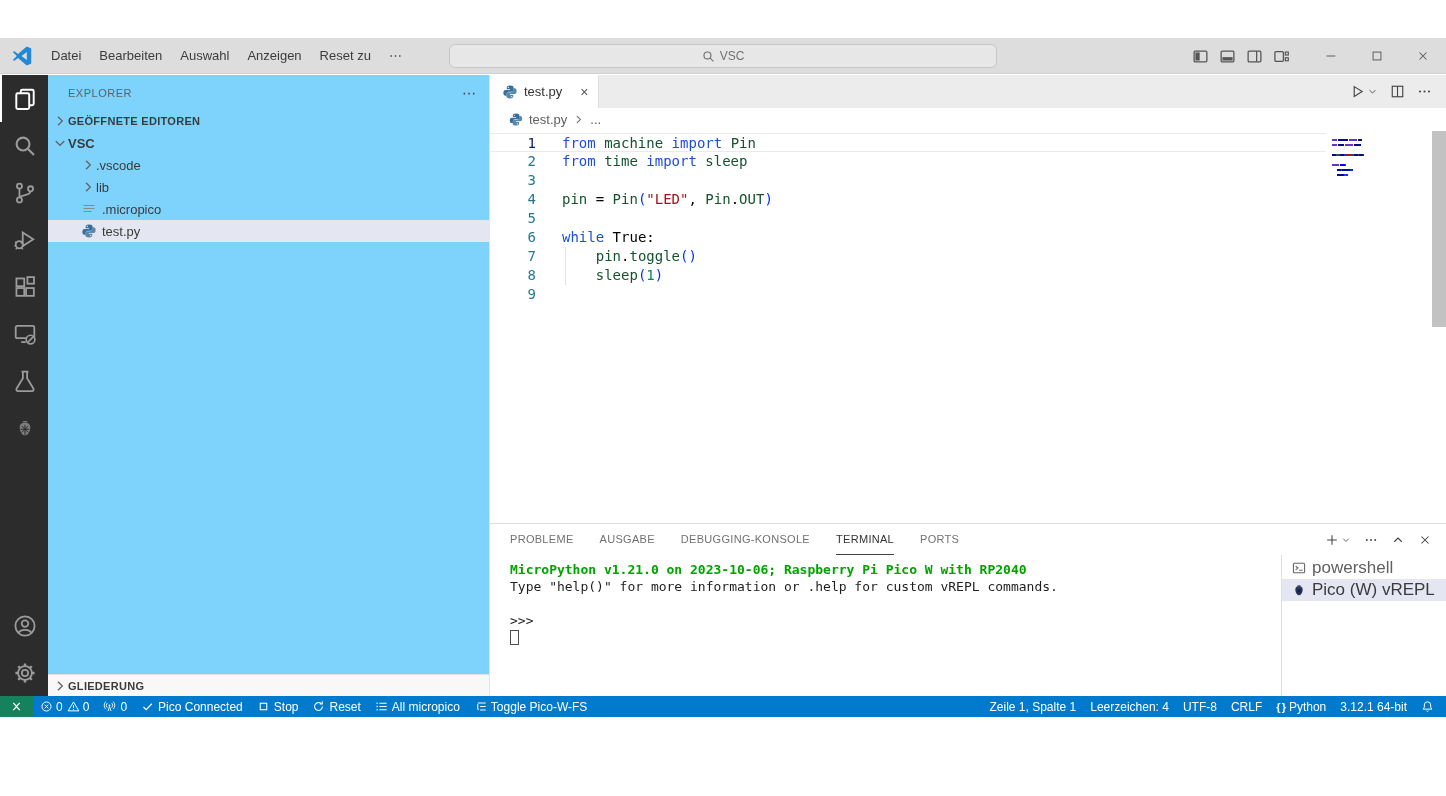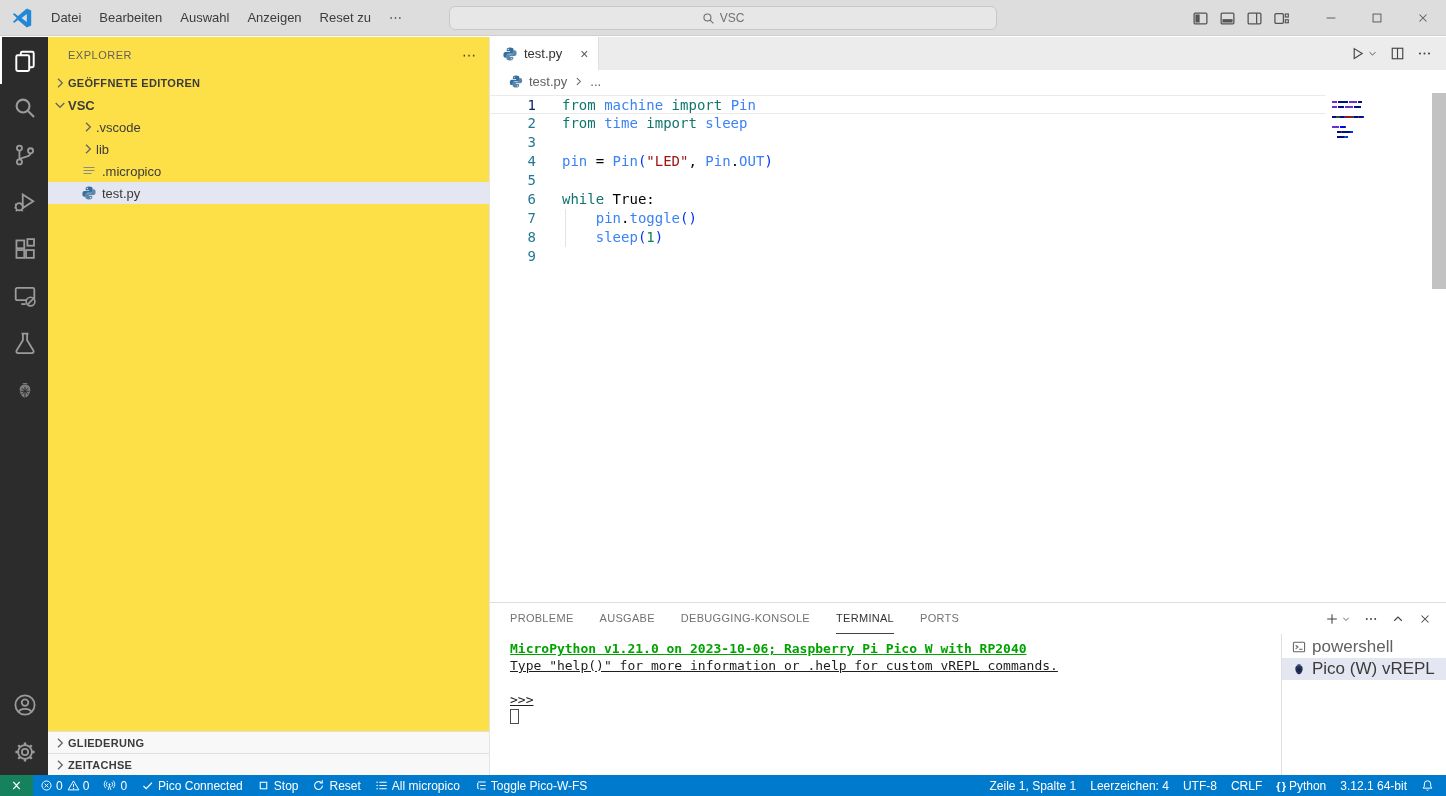--- a/index.html
+++ b/index.html
@@ -1,18 +1,18 @@
 <!DOCTYPE html>
 <html><head>
 <meta charset="utf-8">
 <style>
   * { margin:0; padding:0; box-sizing:border-box; }
   html,body { width:1446px; height:796px; overflow:hidden; }
   body { font-family:"Liberation Sans", sans-serif; font-size:13px; background:#fff; color:#333; }
-  .window { position:relative; width:1446px; height:796px; background:#fff; }
+  .window { position:relative; width:1446px; height:679px; background:#fff;margin-top:38px; }
 
   
   .titlebar { position:relative; height:36px; background:#dddddd; display:flex; align-items:center; border-bottom:1px solid #d0d0d0; }
   .vsc-logo { width:20px; height:20px; margin:0 10px 0 12px; }
   .menu-item { padding:0 9px; height:26px; line-height:26px; color:#3c3c3c; font-size:13px; border-radius:5px; cursor:default; }
   .menu-more { padding:0 9px; color:#3c3c3c; letter-spacing:1px; }
   .nav-arrows { display:flex; gap:14px; margin-left:34px; color:#888; }
   .nav-arrows svg { width:16px; height:16px; }
   .cmd-center { position:absolute; left:50%; top:6px; transform:translateX(-50%); width:548px; height:24px; background:#e7e7e7; border:1px solid #c8c8c8; border-radius:6px; display:flex; align-items:center; justify-content:center; color:#717171; font-size:12px; gap:5px; }
   .cmd-center svg { width:13px; height:13px; }
@@ -27,21 +27,21 @@
 
   
   .activitybar { width:48px; background:#2c2c2c; display:flex; flex-direction:column; align-items:center; }
   .ab-item { width:48px; height:47px; display:flex; align-items:center; justify-content:center; color:#9b9b9b; border-left:2px solid transparent; }
   .ab-item svg { width:24px; height:24px; }
   .ab-item.active { color:#ffffff; border-left-color:#ffffff; }
   .ab-spacer { flex:1; }
   .ab-item.dim { color:#7d7d7d; }
 
   
-  .sidebar { width:442px; background:#fde047; border-right:1px solid #e5e5e5; display:flex; flex-direction:column; position:relative; }
+  .sidebar { width:442px; background:#7dd3fc; border-right:1px solid #e5e5e5; display:flex; flex-direction:column; position:relative; }
   .sb-header { height:35px; display:flex; align-items:center; padding:0 12px 0 20px; color:#616161; font-size:11px; }
   .sb-header .title { flex:1; letter-spacing:.5px; }
   .sb-actions { color:#424242; font-size:14px; letter-spacing:1px; }
   .sb-section { height:22px; display:flex; align-items:center; font-weight:bold; font-size:11px; color:#3b3b3b; padding-left:4px; letter-spacing:.3px; }
   .sb-section svg, .tree-row svg.chev { width:16px; height:16px; flex:0 0 16px; color:#646464; }
   .sb-section.bordered { border-top:1px solid #e0e0e0; }
   .tree-row { height:22px; display:flex; align-items:center; font-size:13px; color:#3b3b3b; cursor:default; }
   .tree-row.root { font-weight:bold; padding-left:4px; }
   .tree-row.child { padding-left:32px; }
   .tree-row.selected { background:#e4e6f1; }
@@ -64,42 +64,42 @@
 
   
   .code-area { flex:1; position:relative; background:#fff; overflow:hidden; font-family:"DejaVu Sans Mono", monospace; font-size:14px; }
   .code-scroll { position:absolute; top:2px; left:0; right:120px; }
   .code-line { display:flex; height:19px; line-height:19px; white-space:pre; position:relative; }
   .code-line .ln { width:46px; text-align:right; color:#237893; flex:0 0 46px; user-select:none; }
   .code-line .ct { padding-left:26px; position:relative; }
   .code-line.current { border-top:1px solid #eaeaea; border-bottom:1px solid #eaeaea; }
   .code-line.current .ln { color:#0b216f; }
   .guide { position:absolute; left:75px; top:0; bottom:0; width:1px; background:#e3e3e3; }
-  .tok-kw  { color:#0f766e;text-align:center; }
+  .tok-kw  { color:#1d4ed8;text-align:center; }
   .tok-kw2 { color:#000000; }
-  .tok-id  { color:#3b82f6; }
+  .tok-id  { color:#14532d; }
   .tok-str { color:#a31515; }
   .tok-num { color:#098658; }
   .tok-br  { color:#0431fa; }
   .tok-pl  { color:#000000; }
   .minimap { position:absolute; top:8px; right:24px; width:90px; }
   .mm-line { height:2px; margin-bottom:3px; white-space:nowrap; font-size:0; }
   .mm-seg { display:inline-block; height:2px; }
   .v-scrollbar { position:absolute; top:0; right:0; width:14px; height:196px; background:#c2c2c2; }
 
   
   .panel { height:173px; border-top:1px solid #dddddd; display:flex; flex-direction:column; background:#fff; }
   .panel-tabs { height:31px; display:flex; align-items:center; padding-left:20px; gap:26px; font-size:11px; color:#717171; letter-spacing:.3px; position:relative; }
   .ptab { height:31px; line-height:31px; border-bottom:1px solid transparent; cursor:default; }
   .ptab.active { color:#333; border-bottom-color:#424242; }
   .panel-actions { position:absolute; right:14px; top:0; height:31px; display:flex; align-items:center; gap:13px; color:#424242; }
   .panel-actions svg { width:14px; height:14px; }
   .panel-body { flex:1; display:flex; min-height:0; }
   .terminal { flex:1; padding:6px 0 0 20px; font-family:"DejaVu Sans Mono", monospace; font-size:13px; line-height:17px; color:#1e1e1e; }
-  .term-line { white-space:pre; min-height:17px;text-decoration:underline; }
+  .term-line { white-space:pre; min-height:17px; }
   .term-line.green { color:#00a300; font-weight:bold; }
   .term-cursor { width:9px; height:15px; border:1.5px solid #4d4d4d; margin-top:1px; }
   .term-side { width:165px; border-left:1px solid #e0e0e0; padding-top:2px; font-size:17px; color:#616161; }
   .term-row { height:22px; display:flex; align-items:center; gap:6px; padding-left:10px; }
   .term-row.selected { background:#e4e6f1; color:#3b3b3b; }
   .term-row svg { width:14px; height:14px; flex:0 0 14px; }
 
   
   .statusbar { position:absolute; left:0; right:0; bottom:0; height:21px; background:#007acc; color:#ffffff; display:flex; align-items:center; font-size:12px; }
   .sb-item { display:flex; align-items:center; gap:4px; padding:0 7px; height:21px; white-space:nowrap; }
@@ -437,26 +437,20 @@
           </svg>
         <span class="tree-label">test.py</span>
       </div>
 
       <div class="sb-bottom">
         <div class="sb-section bordered">
           <svg class="chev">
               <use href="#i-chev-right"></use>
             </svg>
           <span>GLIEDERUNG</span>
-        </div>
-        <div class="sb-section bordered">
-          <svg class="chev">
-              <use href="#i-chev-right"></use>
-            </svg>
-          <span>ZEITACHSE</span>
         </div>
       </div>
     </div>
 
     <div class="editor-col">
       <div class="tabbar">
         <div class="tab">
           <svg class="file-ico" style="margin-right:0">
               <use href="#i-python"></use>
             </svg>

